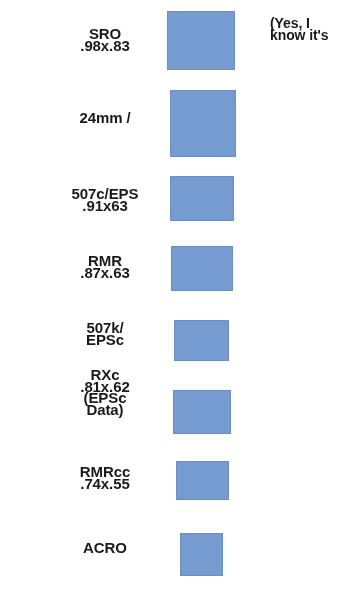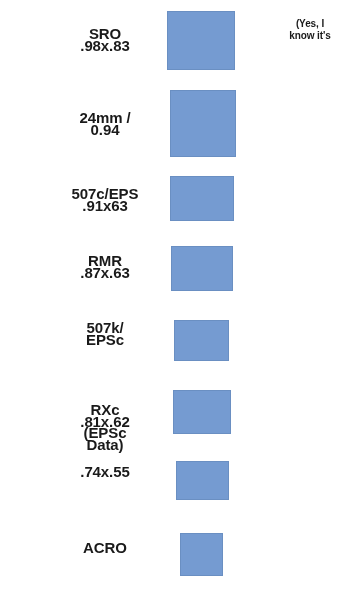--- a/index.html
+++ b/index.html
@@ -47,22 +47,22 @@
 
   .swatch {
     position: absolute;
     background: #759BD1;
     border: 1px solid #6A8FC2;
     box-sizing: border-box;
   }
 
   .side-note {
     position: absolute;
-    text-align: center;
-    font-size: 10px;
+    text-align: left;
+    font-size: 14px;
     font-weight: bold;
     color: #1a1a1a;
     line-height: 11.5px;
     letter-spacing: -0.1px;
   }
 
   .note-line {
     display: block;
     white-space: nowrap;
   }
@@ -74,21 +74,20 @@
     <div class="optic-row" style="top: 0px;">
       <div class="label-cell" style="top: 28px;">
         <span class="label-line">SRO</span>
         <span class="label-line">.98x.83</span>
       </div>
       <div class="swatch" style="top: 11px; left: 167px; width: 68px; height: 59px; background: rgb(117, 155, 209); border-color: rgb(106, 143, 194);"></div>
     </div>
     <div class="optic-row" style="top: 0px;">
       <div class="label-cell" style="top: 112px;">
         <span class="label-line">24mm /</span>
-        <span class="label-line">0.94</span>
       </div>
       <div class="swatch" style="top: 90px; left: 170px; width: 66px; height: 67px; background: rgb(117, 155, 209); border-color: rgb(106, 143, 194);"></div>
     </div>
     <div class="optic-row" style="top: 0px;">
       <div class="label-cell" style="top: 188px;">
         <span class="label-line">507c/EPS</span>
         <span class="label-line">.91x63</span>
       </div>
       <div class="swatch" style="top: 176px; left: 170px; width: 64px; height: 45px; background: rgb(117, 155, 209); border-color: rgb(106, 143, 194);"></div>
     </div>
@@ -100,30 +99,31 @@
       <div class="swatch" style="top: 246px; left: 171px; width: 62px; height: 45px; background: rgb(117, 155, 209); border-color: rgb(106, 143, 194);"></div>
     </div>
     <div class="optic-row" style="top: 0px;">
       <div class="label-cell" style="top: 322px;">
         <span class="label-line">507k/</span>
         <span class="label-line">EPSc</span>
       </div>
       <div class="swatch" style="top: 320px; left: 174px; width: 55px; height: 41px; background: rgb(117, 155, 209); border-color: rgb(106, 143, 194);"></div>
     </div>
     <div class="optic-row" style="top: 0px;">
-      <div class="label-cell" style="top: 404px; text-align: center;">
+      <div class="label-cell" style="top: 369px; text-align: center;">
         <span class="label-line">RXc</span>
         <span class="label-line">.81x.62</span>
         <span class="label-line">(EPSc</span>
         <span class="label-line">Data)</span>
       </div>
       <div class="swatch" style="top: 390px; left: 173px; width: 58px; height: 44px; background: rgb(117, 155, 209); border-color: rgb(106, 143, 194);"></div>
     </div>
     <div class="optic-row" style="top: 0px;">
       <div class="label-cell" style="top: 466px;">
+        <span class="label-line">RMRcc</span>
         <span class="label-line">.74x.55</span>
       </div>
       <div class="swatch" style="top: 461px; left: 176px; width: 53px; height: 39px; background: rgb(117, 155, 209); border-color: rgb(106, 143, 194);"></div>
     </div>
     <div class="optic-row" style="top: 0px;">
       <div class="label-cell" style="top: 542px; text-align: center;">
         <span class="label-line">ACRO</span>
       </div>
       <div class="swatch" style="top: 533px; left: 180px; width: 43px; height: 43px; background: rgb(117, 155, 209); border-color: rgb(106, 143, 194);"></div>
     </div>

